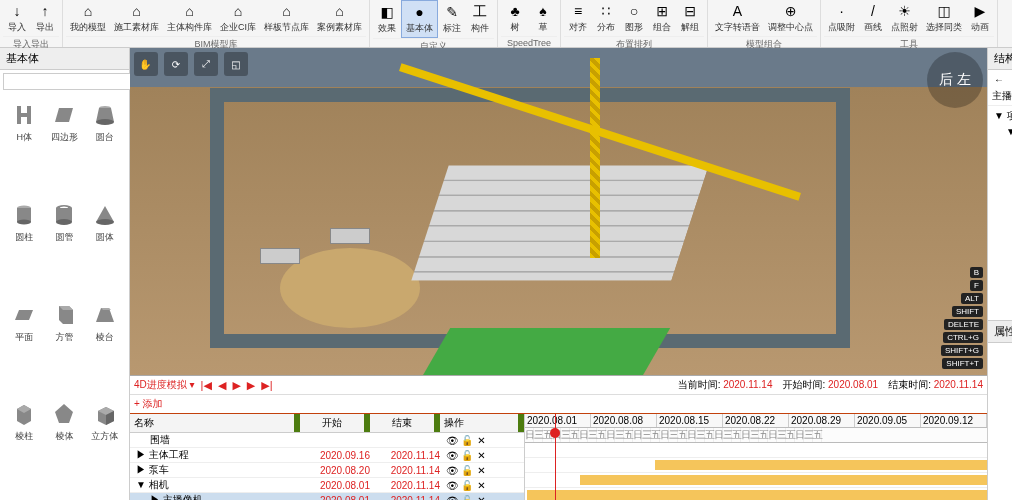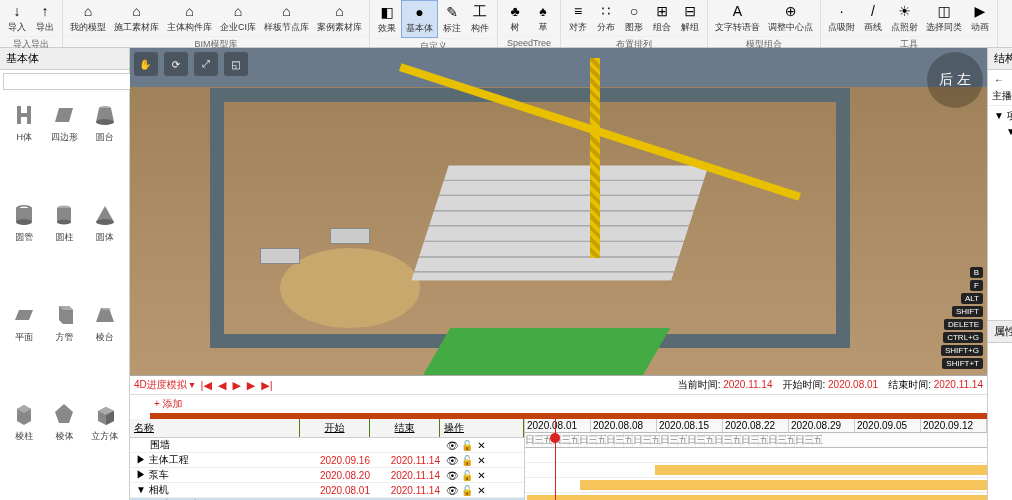--- a/index.html
+++ b/index.html
@@ -35,26 +35,26 @@
 .crane-jib{position:absolute;left:260px;top:80px;width:420px;height:8px;background:#e8c000;transform:rotate(18deg);}
 .dirt{position:absolute;left:150px;top:200px;width:140px;height:80px;background:#c9a86e;border-radius:50%;}
 .grass{position:absolute;left:300px;top:280px;width:220px;height:70px;background:#4a4;transform:skewX(-30deg);}
 .truck{position:absolute;width:40px;height:16px;background:#ccc;border:1px solid #888;}
 .timeline{height:125px;border-top:1px solid #aaa;background:#fff;display:flex;flex-direction:column;}
 .tl-header{display:flex;align-items:center;padding:2px 4px;border-bottom:1px solid #ddd;gap:6px;}
 .tl-title{color:#d22;font-size:10px;}
 .tl-play{color:#d22;cursor:pointer;font-size:11px;}
 .tl-info{margin-left:auto;display:flex;gap:10px;font-size:9px;}
 .tl-info span b{color:#d22;font-weight:normal;}
-.tl-add{color:#d22;padding:2px 4px;border-bottom:6px solid #c2410c;cursor:pointer;margin-left:20px;}
+.tl-add{color:#d22;padding:2px 4px;border-bottom:1px solid #c2410c;cursor:pointer;}
 .tl-body{flex:1;display:flex;overflow:hidden;}
 .tl-left{width:395px;border-right:1px solid #ccc;overflow-y:auto;}
 .tl-right{flex:1;overflow:auto;position:relative;}
 .tl-cols{display:flex;background:#f4f4f4;border-bottom:1px solid #ccc;font-size:9px;}
-.tl-col{padding:2px 4px;border-right:1px solid #4d7c0f;text-decoration:underline;}
+.tl-col{padding:2px 4px;border-right:6px solid #4d7c0f;}
 .tl-row{display:flex;border-bottom:1px solid #eee;font-size:9px;height:15px;align-items:center;}
 .tl-row.sel{background:#cde;}
 .tl-date{color:#d22;}
 .tl-ruler{display:flex;border-bottom:1px solid #bbb;font-size:8px;white-space:nowrap;background:#f8f8f8;}
 .tl-week{border-right:1px solid #ccc;padding:1px 2px;min-width:66px;}
 .tl-days{display:flex;border-bottom:1px solid #bbb;font-size:7px;background:#fcfcfc;}
 .tl-day{width:9px;border-right:1px solid #eee;text-align:center;color:#888;}
 .tl-gantt-row{height:15px;border-bottom:1px solid #eee;position:relative;}
 .gantt-bar{position:absolute;top:2px;height:10px;background:#f5c55b;}
 .playhead{position:absolute;top:0;bottom:0;width:1px;background:#d22;}
@@ -244,37 +244,37 @@
               <ellipse cx="13" cy="6" rx="6" ry="2" fill="#aaa"></ellipse>
               <path d="M7 6 L4 20 L22 20 L19 6Z" fill="#888"></path>
               <ellipse cx="13" cy="20" rx="9" ry="3" fill="#666"></ellipse>
             </svg>
           </div>
           <div class="shape-name">圆台</div>
         </div>
         <div class="shape-item">
           <div class="shape-glyph">
             <svg width="26" height="26">
+              <ellipse cx="13" cy="6" rx="7" ry="2.5" fill="#aaa"></ellipse>
+              <rect x="6" y="6" width="14" height="14" fill="#888"></rect>
+              <ellipse cx="13" cy="20" rx="7" ry="2.5" fill="#666"></ellipse>
+            </svg>
+          </div>
+          <div class="shape-name">圆柱</div>
+        </div>
+        <div class="shape-item">
+          <div class="shape-glyph">
+            <svg width="26" height="26">
               <ellipse cx="13" cy="6" rx="8" ry="3" fill="#888"></ellipse>
               <ellipse cx="13" cy="6" rx="4" ry="1.5" fill="#fff"></ellipse>
               <rect x="5" y="6" width="16" height="14" fill="#888"></rect>
               <ellipse cx="13" cy="20" rx="8" ry="3" fill="#666"></ellipse>
             </svg>
           </div>
           <div class="shape-name">圆管</div>
-        </div>
-        <div class="shape-item">
-          <div class="shape-glyph">
-            <svg width="26" height="26">
-              <ellipse cx="13" cy="6" rx="7" ry="2.5" fill="#aaa"></ellipse>
-              <rect x="6" y="6" width="14" height="14" fill="#888"></rect>
-              <ellipse cx="13" cy="20" rx="7" ry="2.5" fill="#666"></ellipse>
-            </svg>
-          </div>
-          <div class="shape-name">圆柱</div>
         </div>
         <div class="shape-item">
           <div class="shape-glyph">
             <svg width="26" height="26">
               <path d="M13 4 L22 20 L4 20 Z" fill="#888"></path>
               <ellipse cx="13" cy="20" rx="9" ry="3" fill="#666"></ellipse>
             </svg>
           </div>
           <div class="shape-name">圆体</div>
         </div>

